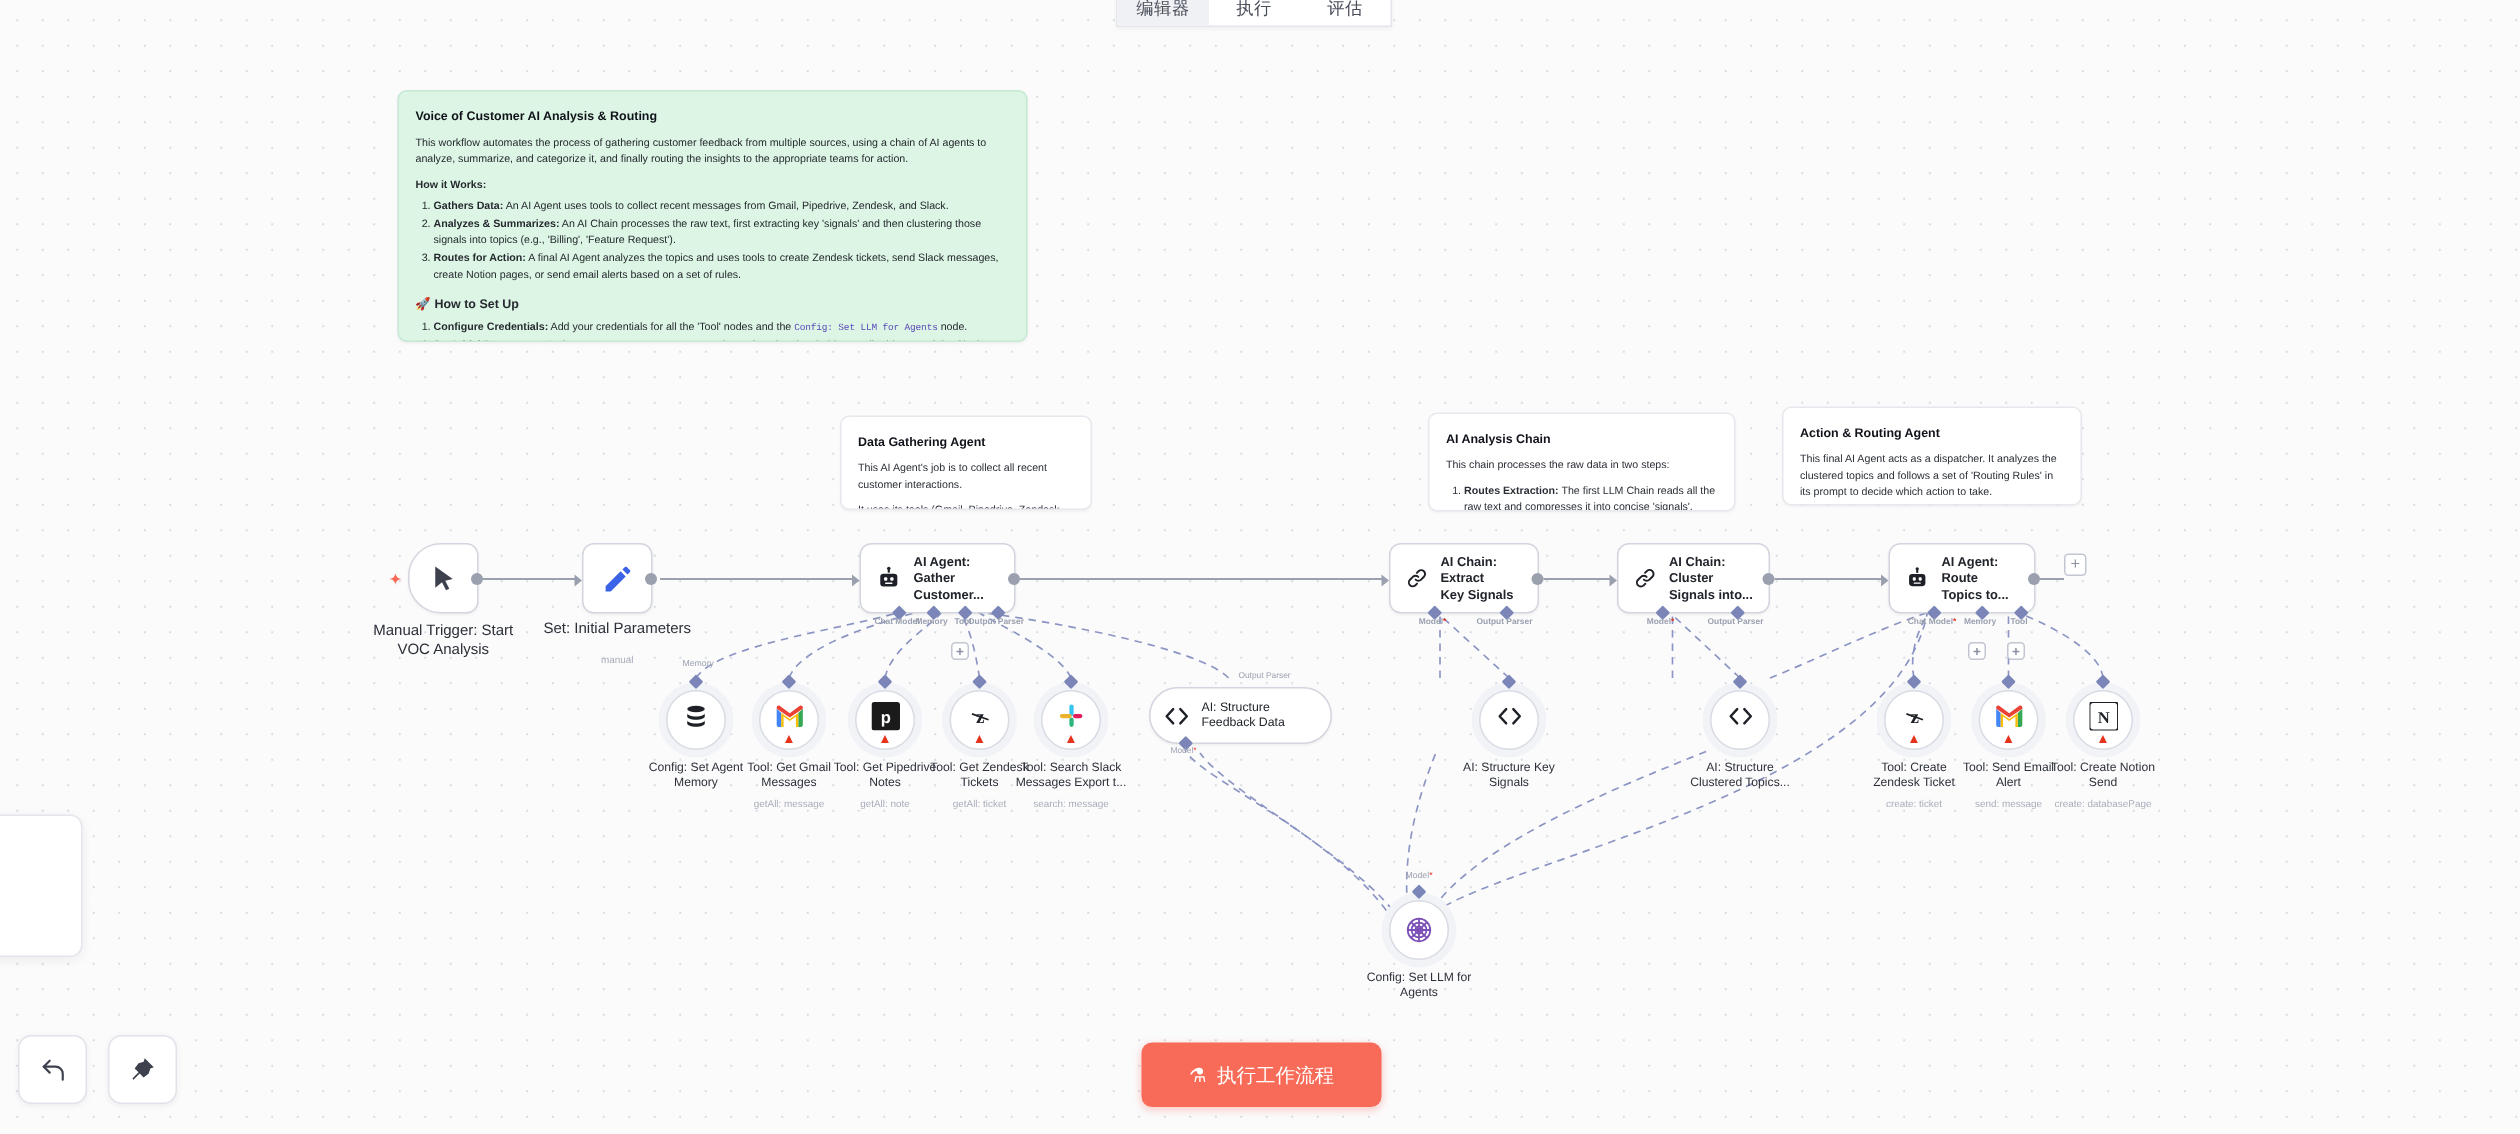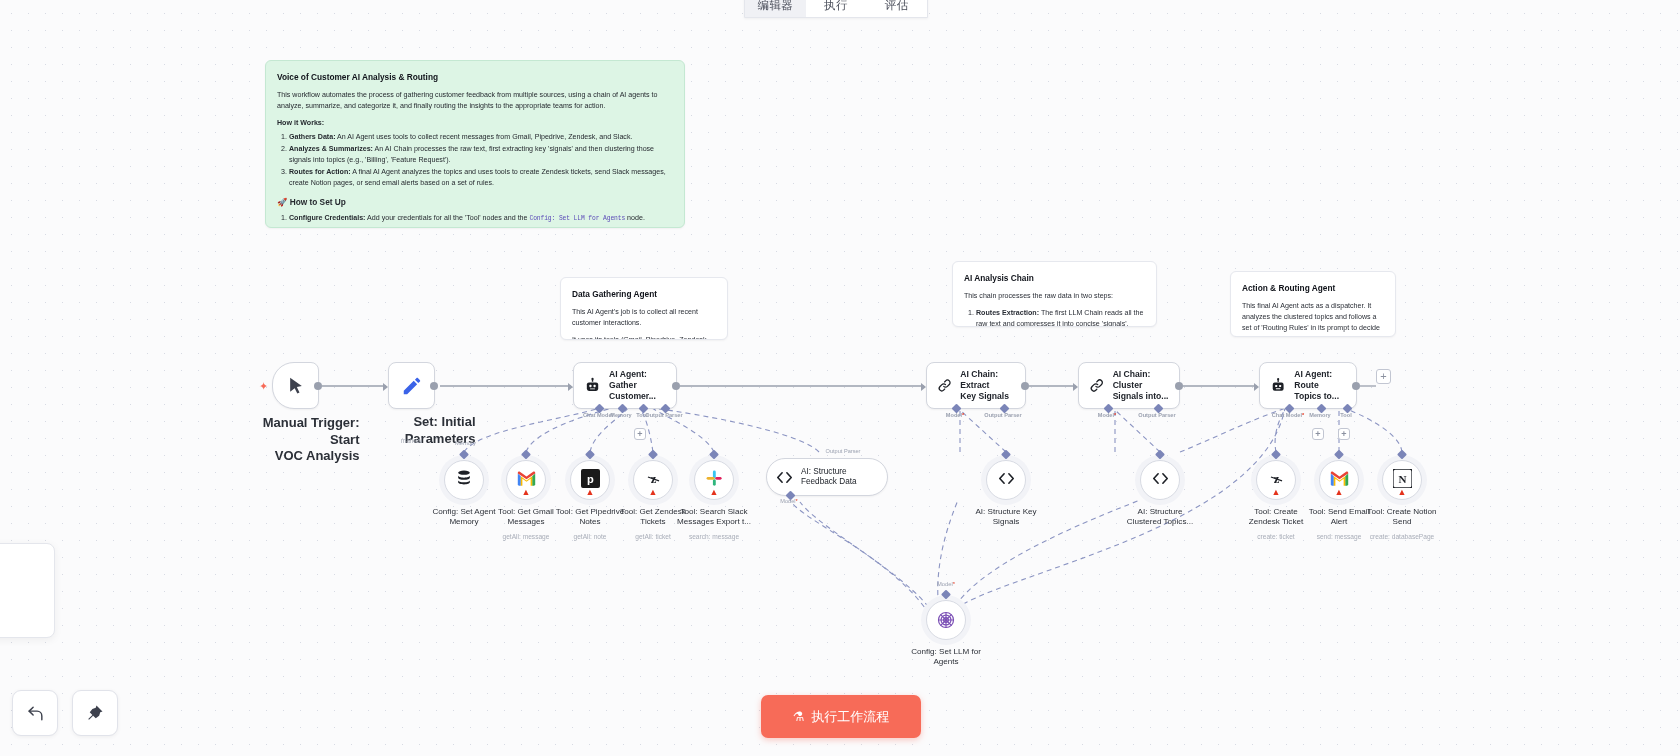--- a/index.html
+++ b/index.html
@@ -112,22 +112,22 @@
     width: 420px; height: 168px;
     background: #ddf5e5;
     border: 1px solid #c4e8d2;
   }
   .note-plain {
     background: #ffffff;
     border: 1px solid #e6e8ee;
     color: #2a2e36;
   }
   .note-dg { left: 560px; top: 277px; width: 168px; height: 63px; }
-  .note-ai { left: 952px; top: 261px; width: 205px; height: 66px; }
-  .note-ar { left: 1230px; top: 271px; width: 166px; height: 66px; }
+  .note-ai { left: 952px; top: 275px; width: 205px; height: 66px; }
+  .note-ar { left: 1188px; top: 271px; width: 200px; height: 66px; }
 
   .note-contact {
     left: 265px; top: 613px;
     width: 192px; height: 78px;
     background: #e9e8f8;
     border: 1px solid #d6d4ef;
   }
   .note-contact h4 { font-size: 10px; margin-bottom: 5px; color: #10131a; }
   .note-contact ul { font-size: 6.8px; line-height: 1.62; }
 
@@ -139,26 +139,25 @@
     border-radius: 8px;
     display: flex; align-items: center;
     box-shadow: 0 1px 2px rgba(0,0,0,.05);
   }
   .node .nlabel {
     position: absolute;
     top: 100%; left: 50%;
     transform: translateX(-50%);
     margin-top: 6px;
     width: 128px;
-    text-align: right;
-    font-size: 13px;
+    text-align: center;
+    font-size: 10px;
     line-height: 1.28;
     color: #2c3038;
     white-space: pre-line;
-    font-weight: bold;
   }
   .node .nsub {
     position: absolute;
     top: 100%; left: 50%;
     transform: translateX(-50%);
     margin-top: 29px;
     width: 128px;
     text-align: center;
     font-size: 6.6px;
     color: #a6abb6;

